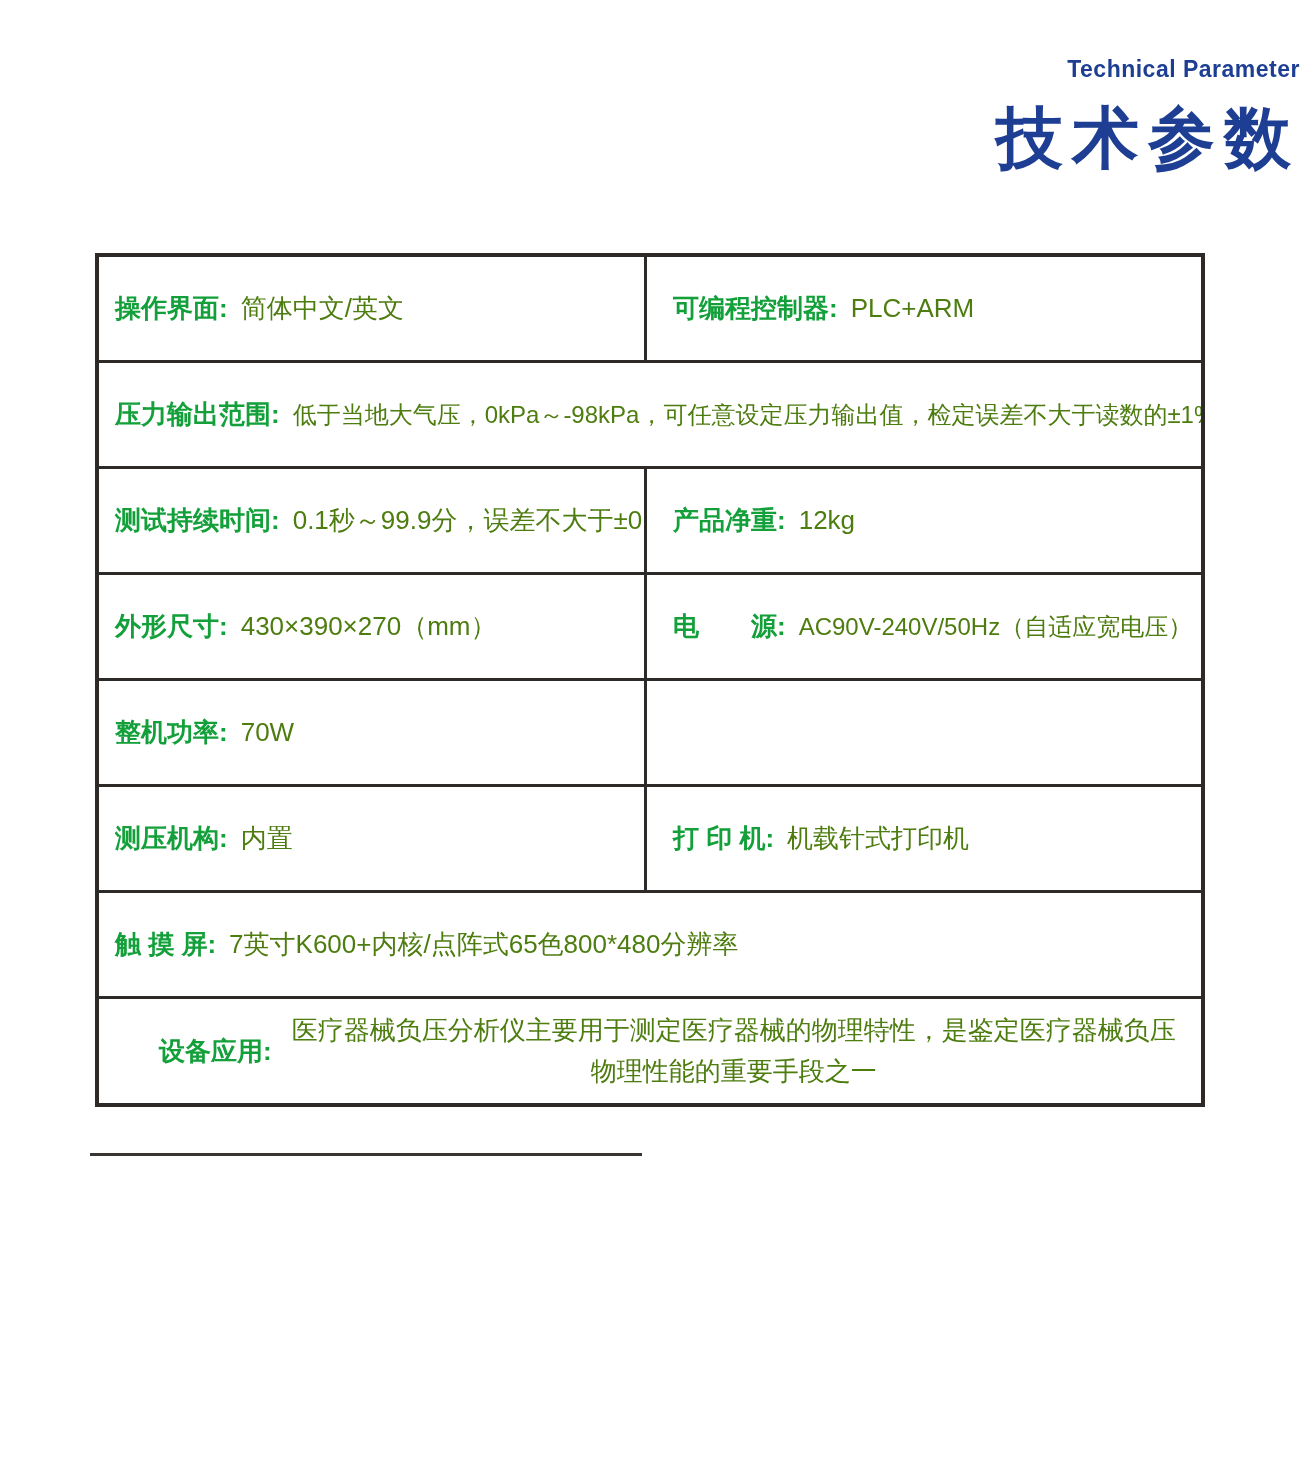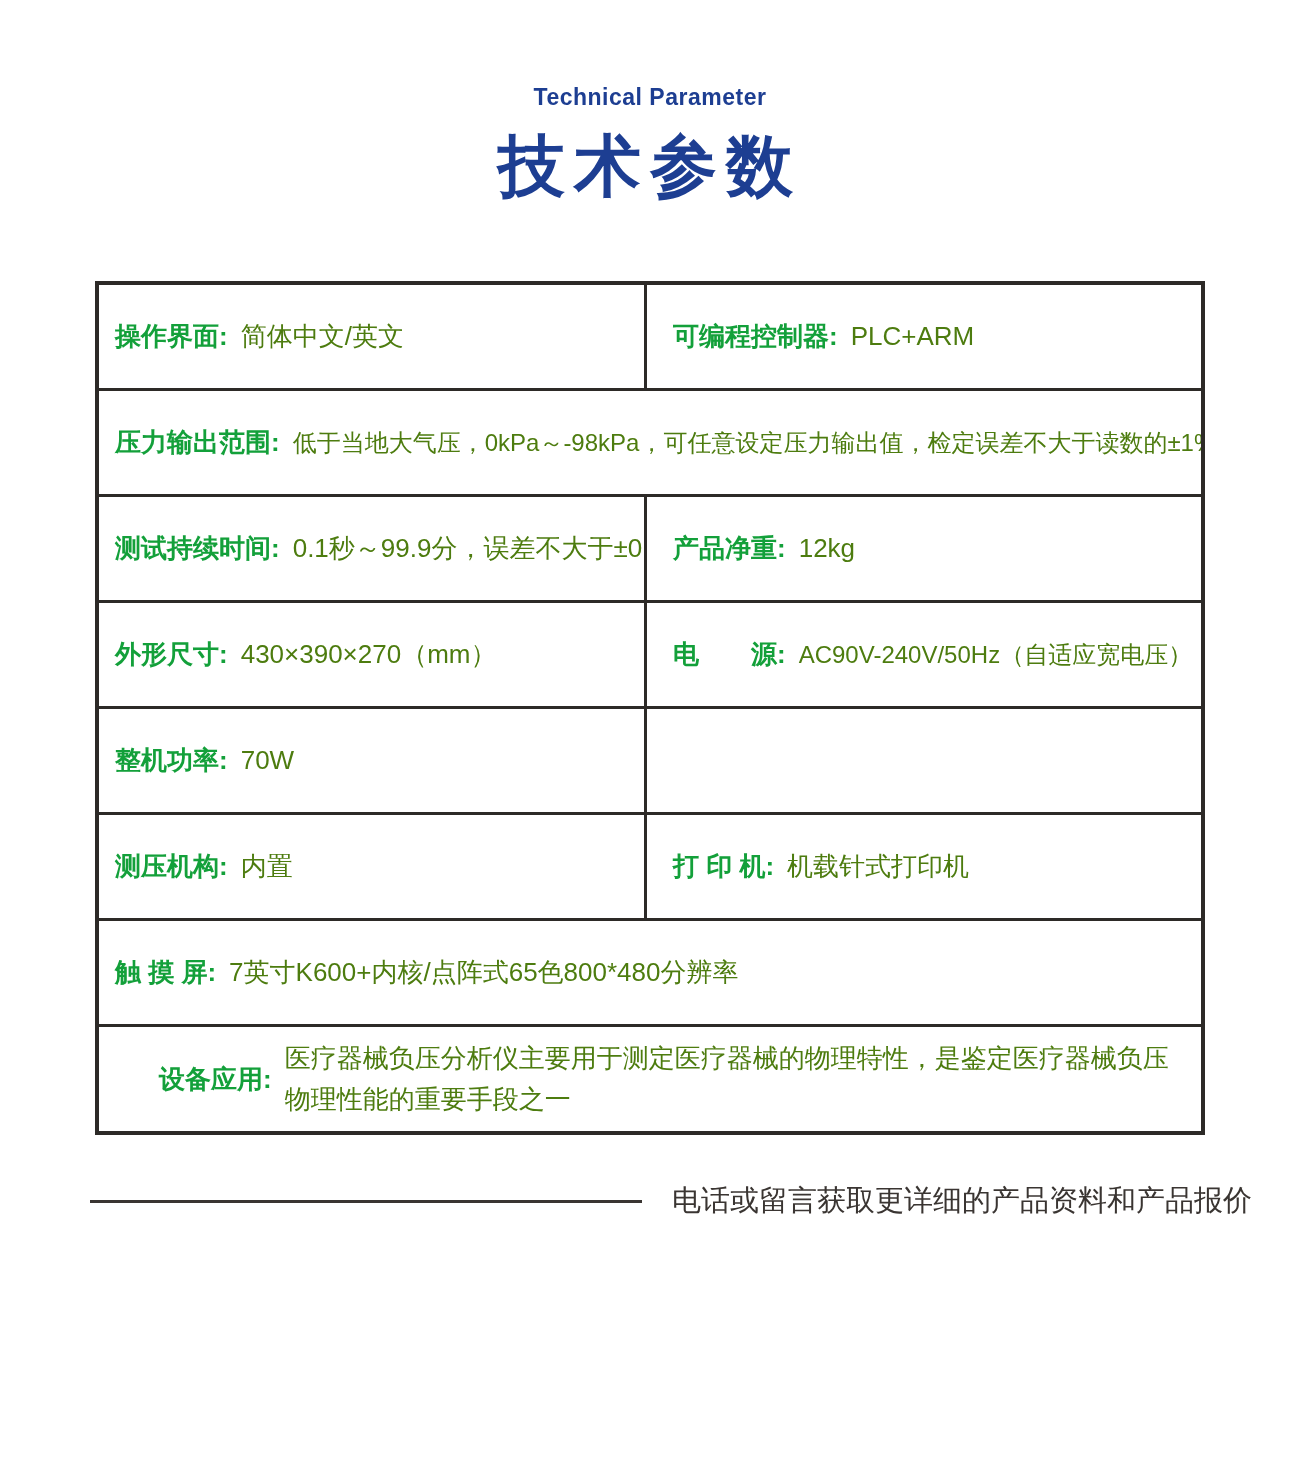--- a/index.html
+++ b/index.html
@@ -9,41 +9,42 @@
   }
   .page {
     position: relative;
     width: 1300px;
     height: 1475px;
     background: #ffffff;
     font-family: "Liberation Sans", sans-serif;
     overflow: hidden;
   }
   .header {
-    text-align: center;
-    padding-top: 84px;
+    text-align: right;
+    padding-top: 56px;
   }
   .title-en {
     color: #1d3e92;
     font-size: 23px;
     font-weight: 700;
     letter-spacing: 0.5px;
   }
   .title-zh {
     color: #1d3e92;
     font-size: 67px;
     font-weight: 900;
     letter-spacing: 9px;
     margin-top: 20px;
     line-height: 1.05;
   }
   .spec-table {
     width: 1102px;
     margin: 80px auto 16px auto;
     border: 4px solid #2d2a27;
+    text-align: center;
   }
   .row {
     display: flex;
     height: 103px;
     border-bottom: 3px solid #2d2a27;
   }
   .row:last-child {
     border-bottom: none;
   }
   .row.tall {
@@ -186,16 +187,15 @@
       <div class="cell">
         <span class="label">设备应用:</span>
         <span class="value value-wrap">医疗器械负压分析仪主要用于测定医疗器械的物理特性，是鉴定医疗器械负压物理性能的重要手段之一</span>
       </div>
     </div>
 
   </div>
 
   <div class="footer">
     <span class="rule"></span>
-    <span class="note">电话或留言获取更详细的产品资料和产品报价</span>
   </div>
 
 </div>
 
 </body></html>

